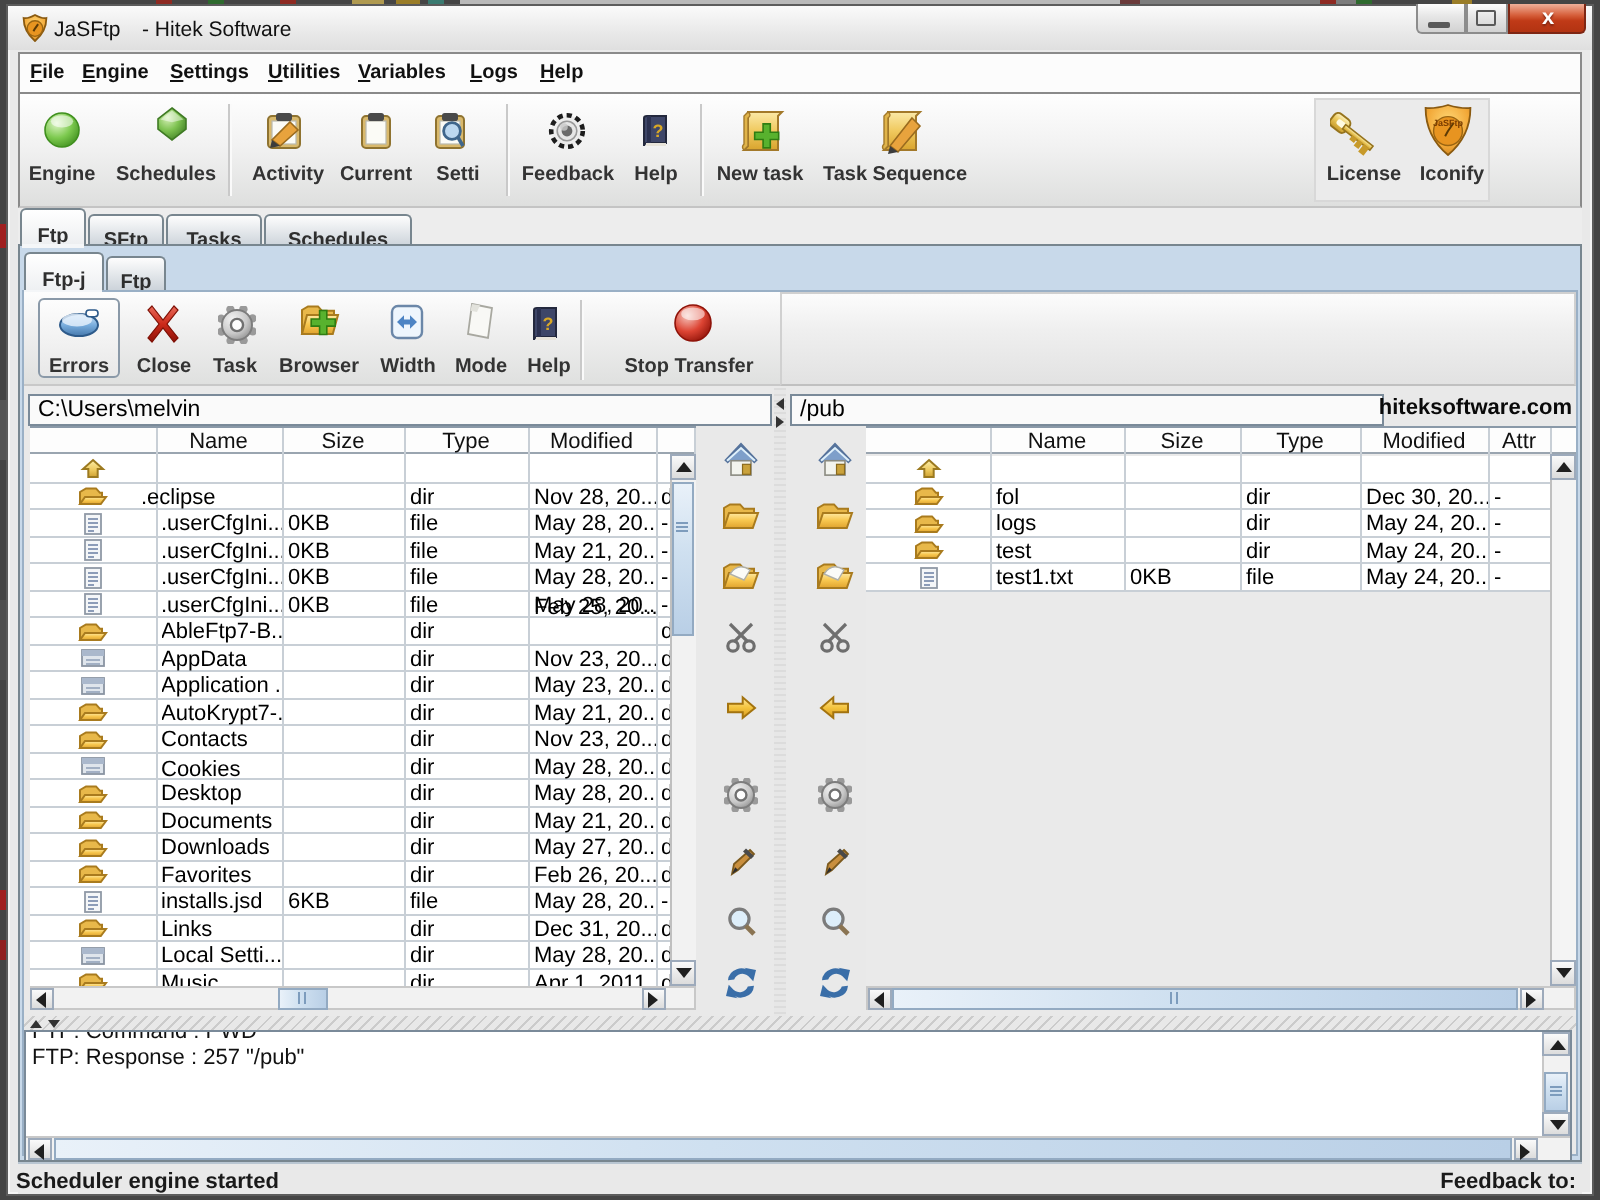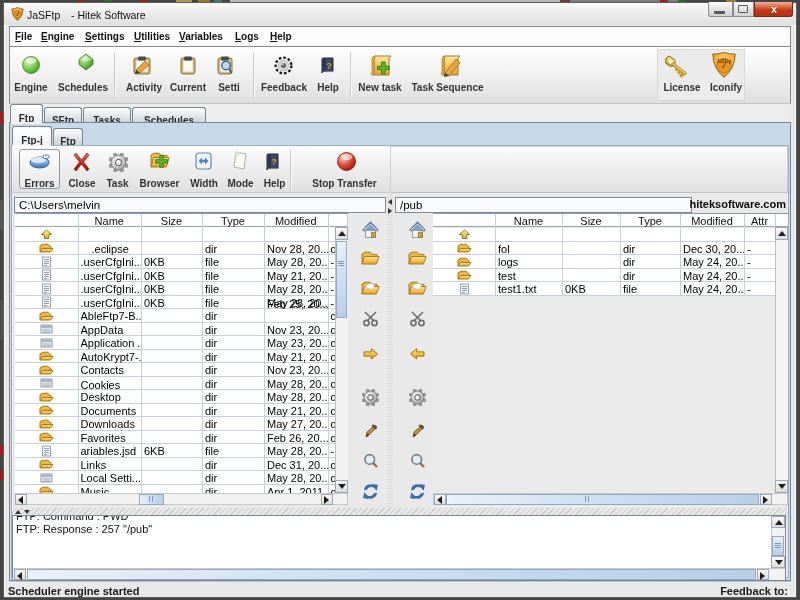--- a/index.html
+++ b/index.html
@@ -333,21 +333,21 @@
       <defs>
         <linearGradient id="fo24.529.0" x1="0" y1="0" x2="0" y2="1">
           <stop offset="0" stop-color="#ffe9a0"></stop>
           <stop offset="0.5" stop-color="#f7c64e"></stop>
           <stop offset="1" stop-color="#e0a32e"></stop>
         </linearGradient>
       </defs>
       <path d="M1 9 L1 3 L4 1.2 L9 1.2 L11 3.4 L12 3.4 L12 5.5" fill="#e8b84a" stroke="#a97b1e" stroke-width="1"></path>
       <path d="M1 9 L3.5 5.5 L14 5.5 L11.4 9 Z" fill="url(#fo24.529.0)" stroke="#a97b1e" stroke-width="1"></path>
     </svg>
-    <div class="cell" style="left:77px;top:28.50px;width:60.5px">.eclipse</div>
+    <div class="cell" style="left:56px;top:28.50px;width:60.5px">.eclipse</div>
     <div class="cell" style="left:190.5px;top:28.50px;width:59.0px">dir</div>
     <div class="cell" style="left:252.5px;top:28.50px;width:60.5px">Nov 28, 20...</div>
     <div class="cell" style="left:316.0px;top:28.50px;width:16.5px">d</div>
     <div class="abs" style="left:0;top:41.00px;width:333.0px;height:13.5px;background:#fff;border-bottom:1px solid #c8cfd6"></div>
     <div class="abs" style="left:63.0px;top:41.00px;width:1px;height:13.5px;background:#c8cfd6"></div>
     <div class="abs" style="left:126.5px;top:41.00px;width:1px;height:13.5px;background:#c8cfd6"></div>
     <div class="abs" style="left:187.5px;top:41.00px;width:1px;height:13.5px;background:#c8cfd6"></div>
     <div class="abs" style="left:249.5px;top:41.00px;width:1px;height:13.5px;background:#c8cfd6"></div>
     <div class="abs" style="left:313.0px;top:41.00px;width:1px;height:13.5px;background:#c8cfd6"></div>
     <svg style="position:absolute;left:26.5px;top:41.5px;" width="11" height="12" viewBox="0 0 11 12">
@@ -633,21 +633,21 @@
     <div class="abs" style="left:313.0px;top:230.00px;width:1px;height:13.5px;background:#c8cfd6"></div>
     <svg style="position:absolute;left:26.5px;top:230.5px;" width="11" height="12" viewBox="0 0 11 12">
       <rect x="1.5" y="1" width="8" height="10" fill="#f4f6f8" stroke="#9099a6" stroke-width="0.9"></rect>
       <g stroke="#7286a8" stroke-width="0.8">
         <line x1="3" y1="3.5" x2="8" y2="3.5"></line>
         <line x1="3" y1="5.5" x2="8" y2="5.5"></line>
         <line x1="3" y1="7.5" x2="8" y2="7.5"></line>
         <line x1="3" y1="9.5" x2="6" y2="9.5"></line>
       </g>
     </svg>
-    <div class="cell" style="left:66.0px;top:231.00px;width:60.5px">ariables.jsd</div>
+    <div class="cell" style="left:66.0px;top:231.00px;width:60.5px">installs.jsd</div>
     <div class="cell" style="left:129.5px;top:231.00px;width:58.0px">6KB</div>
     <div class="cell" style="left:190.5px;top:231.00px;width:59.0px">file</div>
     <div class="cell" style="left:252.5px;top:231.00px;width:60.5px">May 28, 20...</div>
     <div class="cell" style="left:316.0px;top:231.00px;width:16.5px">-</div>
     <div class="abs" style="left:0;top:243.50px;width:333.0px;height:13.5px;background:#fff;border-bottom:1px solid #c8cfd6"></div>
     <div class="abs" style="left:63.0px;top:243.50px;width:1px;height:13.5px;background:#c8cfd6"></div>
     <div class="abs" style="left:126.5px;top:243.50px;width:1px;height:13.5px;background:#c8cfd6"></div>
     <div class="abs" style="left:187.5px;top:243.50px;width:1px;height:13.5px;background:#c8cfd6"></div>
     <div class="abs" style="left:249.5px;top:243.50px;width:1px;height:13.5px;background:#c8cfd6"></div>
     <div class="abs" style="left:313.0px;top:243.50px;width:1px;height:13.5px;background:#c8cfd6"></div>

